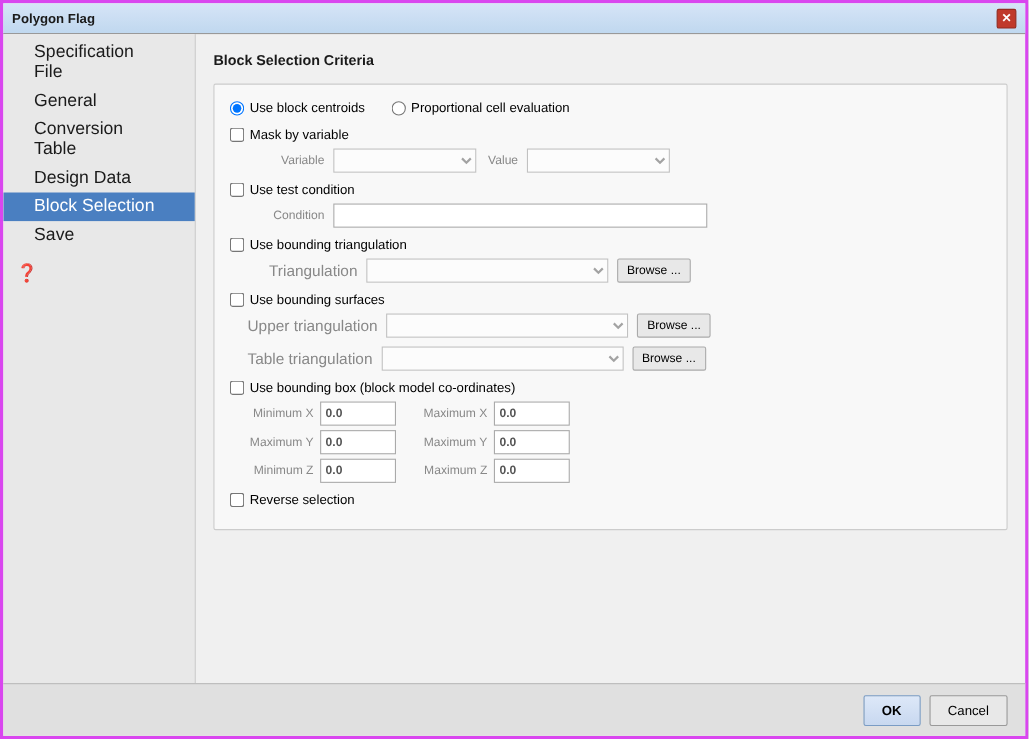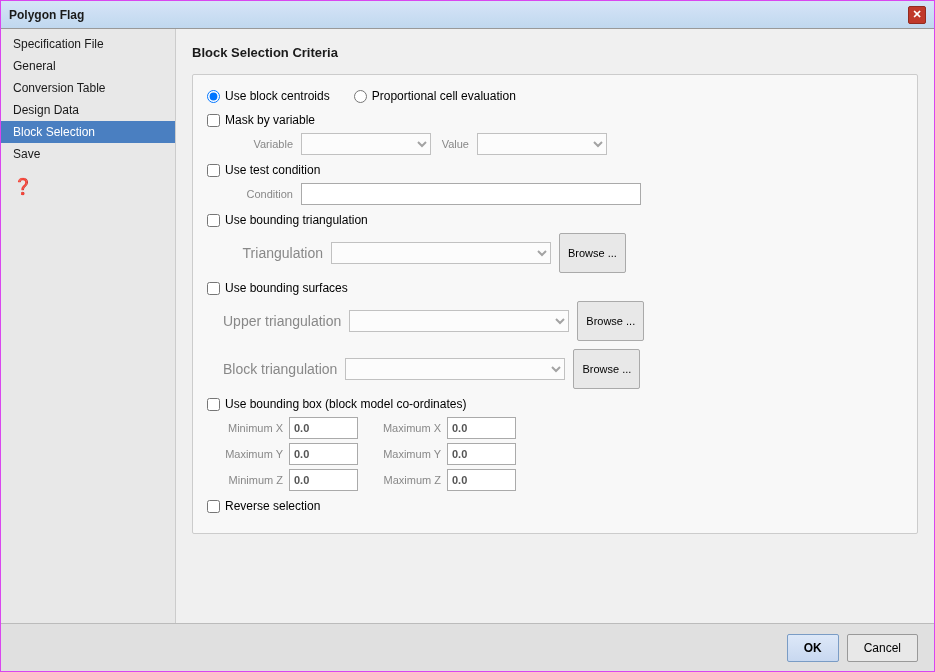--- a/index.html
+++ b/index.html
@@ -11,21 +11,21 @@
       align-items: center;
       justify-content: center;
       width: 935px;
       height: 672px;
       overflow: hidden;
     }
     .window {
       width: 935px;
       height: 672px;
       background: #f0f0f0;
-      border: 1px solid #d946ef;
+      border: 3px solid #d946ef;
       display: flex;
       flex-direction: column;
       box-shadow: 2px 2px 8px rgba(0,0,0,0.3);
     }
     .title-bar {
       background: linear-gradient(to bottom, #d6e4f7, #c0d8ef);
       height: 28px;
       display: flex;
       align-items: center;
       justify-content: space-between;
@@ -58,23 +58,23 @@
       overflow: hidden;
     }
     .sidebar {
       width: 175px;
       background: #e8e8e8;
       border-right: 1px solid #ccc;
       padding: 4px 0;
       flex-shrink: 0;
     }
     .sidebar-item {
-      padding: 4px 12px;
-      cursor: pointer;
-      font-size: 12px;
+      padding: 4px 28px;
+      cursor: pointer;
+      font-size: 16px;
       color: #1a1a1a;
     }
     .sidebar-item.active {
       background: #4a7fc1;
       color: white;
     }
     .content-area {
       flex: 1;
       padding: 16px;
       overflow-y: auto;
@@ -149,21 +149,21 @@
       padding: 1px 4px;
     }
     input[type="text"].textbox-full {
       width: 340px;
     }
     input[type="text"].textbox-num {
       width: 69px;
       font-weight: bold;
     }
     .browse-btn {
-      height: 40px;
+      height: 22px;
       padding: 1px 8px;
       background: #e8e8e8;
       border: 1px solid #aaa;
       font-size: 11px;
       cursor: pointer;
       border-radius: 2px;
     }
     .bounding-box-grid {
       padding-left: 16px;
       margin-bottom: 8px;
@@ -311,21 +311,21 @@
         <div class="checkbox-row">
           <input type="checkbox" style="">
           <span>Use bounding surfaces</span>
         </div>
         <div class="field-row">
           <span class="field-label-wide disabled-label">Upper triangulation</span>
           <select class="dropdown" style="width:220px;" disabled=""></select>
           <button class="browse-btn">Browse ...</button>
         </div>
         <div class="field-row">
-          <span class="field-label-wide disabled-label">Block triangulation</span>
+          <span class="field-label-wide disabled-label">Table triangulation</span>
           <select class="dropdown" style="width:220px;" disabled=""></select>
           <button class="browse-btn">Browse ...</button>
         </div>
 
         <div class="checkbox-row">
           <input type="checkbox" style="">
           <span>Use bounding box (block model co-ordinates)</span>
         </div>
         <div class="bounding-box-grid">
           <div class="bb-row">

